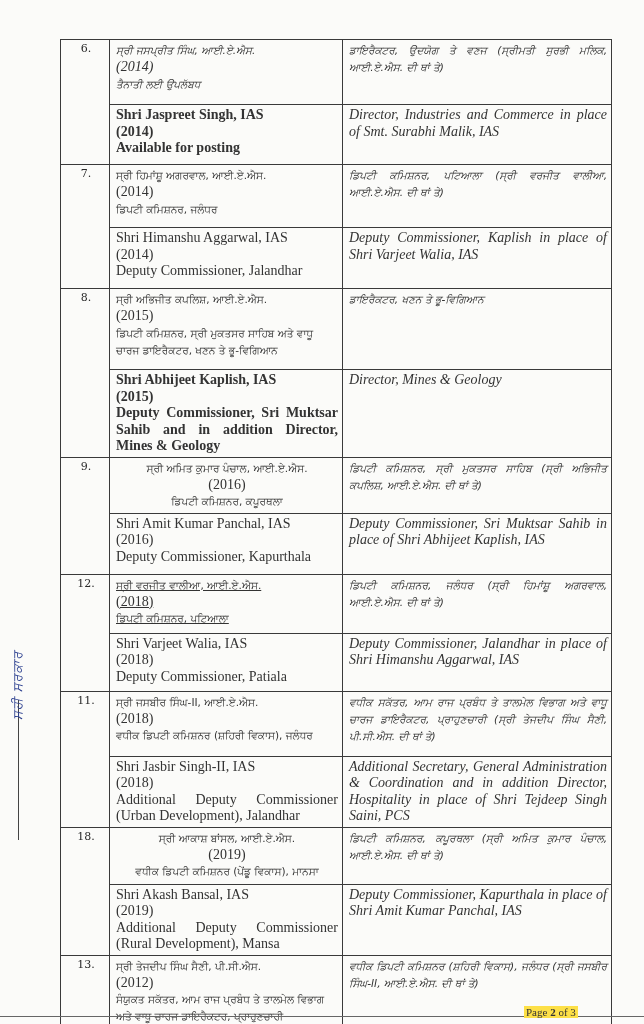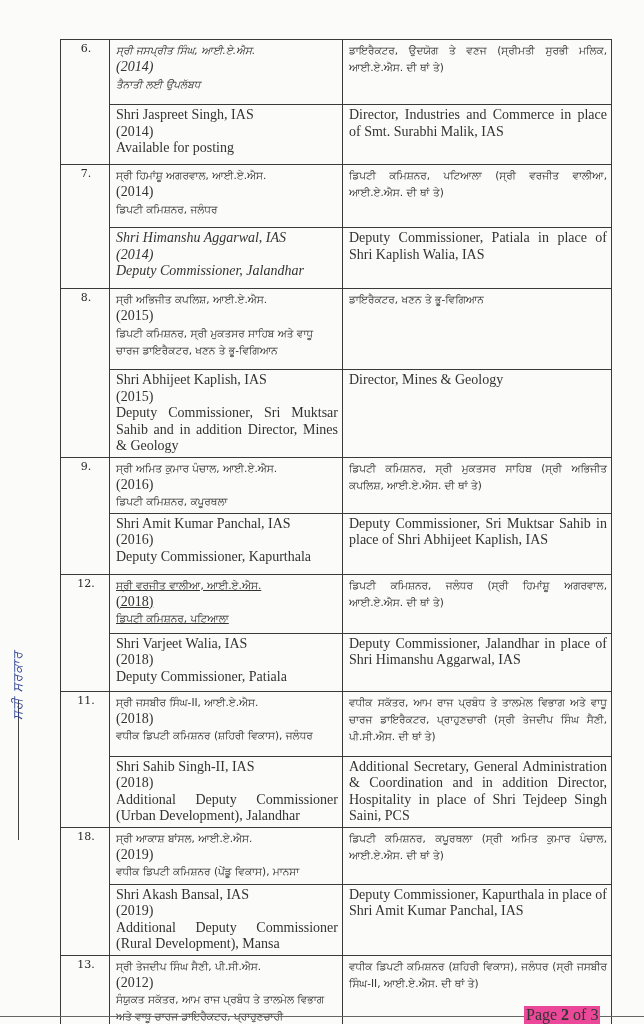--- a/index.html
+++ b/index.html
@@ -3,29 +3,29 @@
 <meta charset="utf-8">
 <style>
   html, body { margin:0; padding:0; }
   body { width:644px; height:1024px; background:#fbfbf9; position:relative; overflow:hidden;
          font-family:"DejaVu Serif","Liberation Serif",serif; color:#2a2a2a; }
   .page { position:absolute; left:0; top:0; width:644px; height:1024px; }
   table.orders { position:absolute; left:60px; top:39px; width:546px; border-collapse:collapse; table-layout:fixed; }
   table.orders td { border:1.3px solid #3a3a3a; vertical-align:top; padding:2px 4px 2px 6px; }
   td.sn { width:38px; font-size:11px; text-align:center; padding-top:4px; }
   td.off { width:222px; }
-  td.post { width:258px; }
+  td.post { width:258px;font-style:italic; }
   .pa { font-family:"DejaVu Sans","Liberation Sans",sans-serif; font-size:10.5px; line-height:17px; color:#333; }
   .en { font-family:"Liberation Serif","DejaVu Serif",serif; font-size:14px; line-height:16.5px; color:#333; }
   .en.just, .pa.just { text-align:justify; }
   .cell-inner { min-height:52px; }
   .sig { position:absolute; left:10px; top:720px; transform:rotate(-90deg); transform-origin:left top;
          font-family:"DejaVu Sans",sans-serif; font-size:13px; color:#2b3f8f; font-style:italic; letter-spacing:1px; }
   .footer-line { position:absolute; left:0; top:1016px; width:644px; border-top:1px solid #666; }
-  .footer { position:absolute; left:524px; top:1006px; font-family:"Liberation Serif",serif; font-size:16px; color:#333; background:#ec4899; padding:0 2px; }
+  .footer { position:absolute; left:524px; top:1006px; font-family:"Liberation Serif",serif; font-size:11px; color:#333; background:#fde047; padding:0 2px; }
   .footer b { font-weight:bold; }
   .vline { position:absolute; left:18px; top:700px; height:140px; border-left:1px solid #444; }
 </style>
 </head>
 <body>
 
 <div class="page">
 
   <div class="vline"></div>
   <div class="sig">ਸਹੀ ਸਰਕਾਰ</div>
@@ -40,21 +40,21 @@
               <div class="en">(2014)</div>
               <div>ਤੈਨਾਤੀ ਲਈ ਉਪਲੱਬਧ</div>
             </div>
           </td>
           <td class="post">
             <div class="pa just">ਡਾਇਰੈਕਟਰ, ਉਦਯੋਗ ਤੇ ਵਣਜ (ਸ੍ਰੀਮਤੀ ਸੁਰਭੀ ਮਲਿਕ, ਆਈ.ਏ.ਐਸ. ਦੀ ਥਾਂ ਤੇ)</div>
           </td>
         </tr>
         <tr>
           <td class="off">
-            <div class="cell-inner en just" style="min-height: 55px;">
+            <div class="cell-inner en just" style="min-height: 55px; font-weight: bold;">
               <div>Shri Jaspreet Singh, IAS</div>
               <div>(2014)</div>
               <div>Available for posting</div>
             </div>
           </td>
           <td class="post">
             <div class="en just">Director, Industries and Commerce in place of Smt. Surabhi Malik, IAS</div>
           </td>
         </tr>
         <tr>
@@ -65,59 +65,59 @@
               <div class="en">(2014)</div>
               <div>ਡਿਪਟੀ ਕਮਿਸ਼ਨਰ, ਜਲੰਧਰ</div>
             </div>
           </td>
           <td class="post">
             <div class="pa just">ਡਿਪਟੀ ਕਮਿਸ਼ਨਰ, ਪਟਿਆਲਾ (ਸ੍ਰੀ ਵਰਜੀਤ ਵਾਲੀਆ, ਆਈ.ਏ.ਐਸ. ਦੀ ਥਾਂ ਤੇ)</div>
           </td>
         </tr>
         <tr>
           <td class="off">
-            <div class="cell-inner en just" style="min-height: 56px; font-style: italic;">
+            <div class="cell-inner en just" style="min-height: 56px;">
               <div>Shri Himanshu Aggarwal, IAS</div>
               <div>(2014)</div>
               <div>Deputy Commissioner, Jalandhar</div>
             </div>
           </td>
           <td class="post">
-            <div class="en just">Deputy Commissioner, Patiala in place of Shri Kaplish Walia, IAS</div>
+            <div class="en just">Deputy Commissioner, Kaplish in place of Shri Varjeet Walia, IAS</div>
           </td>
         </tr>
         <tr>
           <td class="sn" rowspan="2">8.</td>
           <td class="off">
             <div class="cell-inner pa" style="min-height: 76px;">
               <div>ਸ੍ਰੀ ਅਭਿਜੀਤ ਕਪਲਿਸ਼, ਆਈ.ਏ.ਐਸ.</div>
               <div class="en">(2015)</div>
               <div>ਡਿਪਟੀ ਕਮਿਸ਼ਨਰ, ਸ੍ਰੀ ਮੁਕਤਸਰ ਸਾਹਿਬ ਅਤੇ ਵਾਧੂ ਚਾਰਜ ਡਾਇਰੈਕਟਰ, ਖਣਨ ਤੇ ਭੂ-ਵਿਗਿਆਨ</div>
             </div>
           </td>
           <td class="post">
             <div class="pa just">ਡਾਇਰੈਕਟਰ, ਖਣਨ ਤੇ ਭੂ-ਵਿਗਿਆਨ</div>
           </td>
         </tr>
         <tr>
           <td class="off">
-            <div class="cell-inner en just" style="min-height: 56px;">
+            <div class="cell-inner en just" style="min-height: 56px; font-weight: bold;">
               <div>Shri Abhijeet Kaplish, IAS</div>
               <div>(2015)</div>
               <div>Deputy Commissioner, Sri Muktsar Sahib and in addition Director, Mines &amp; Geology</div>
             </div>
           </td>
           <td class="post">
             <div class="en just">Director, Mines &amp; Geology</div>
           </td>
         </tr>
         <tr>
           <td class="sn" rowspan="2">9.</td>
           <td class="off">
-            <div class="cell-inner pa" style="min-height: 51px;">
+            <div class="cell-inner pa" style="min-height: 51px; text-align: center;">
               <div>ਸ੍ਰੀ ਅਮਿਤ ਕੁਮਾਰ ਪੰਚਾਲ, ਆਈ.ਏ.ਐਸ.</div>
               <div class="en">(2016)</div>
               <div>ਡਿਪਟੀ ਕਮਿਸ਼ਨਰ, ਕਪੂਰਥਲਾ</div>
             </div>
           </td>
           <td class="post">
             <div class="pa just">ਡਿਪਟੀ ਕਮਿਸ਼ਨਰ, ਸ੍ਰੀ ਮੁਕਤਸਰ ਸਾਹਿਬ (ਸ੍ਰੀ ਅਭਿਜੀਤ ਕਪਲਿਸ਼, ਆਈ.ਏ.ਐਸ. ਦੀ ਥਾਂ ਤੇ)</div>
           </td>
         </tr>
         <tr>
@@ -166,33 +166,33 @@
               <div>ਵਧੀਕ ਡਿਪਟੀ ਕਮਿਸ਼ਨਰ (ਸ਼ਹਿਰੀ ਵਿਕਾਸ), ਜਲੰਧਰ</div>
             </div>
           </td>
           <td class="post">
             <div class="pa just">ਵਧੀਕ ਸਕੱਤਰ, ਆਮ ਰਾਜ ਪ੍ਰਬੰਧ ਤੇ ਤਾਲਮੇਲ ਵਿਭਾਗ ਅਤੇ ਵਾਧੂ ਚਾਰਜ ਡਾਇਰੈਕਟਰ, ਪ੍ਰਾਹੁਣਚਾਰੀ (ਸ੍ਰੀ ਤੇਜਦੀਪ ਸਿੰਘ ਸੈਣੀ, ਪੀ.ਸੀ.ਐਸ. ਦੀ ਥਾਂ ਤੇ)</div>
           </td>
         </tr>
         <tr>
           <td class="off">
             <div class="cell-inner en just" style="min-height: 66px;">
-              <div>Shri Sahib Singh-II, IAS</div>
+              <div>Shri Jasbir Singh-II, IAS</div>
               <div>(2018)</div>
               <div>Additional Deputy Commissioner (Urban Development), Jalandhar</div>
             </div>
           </td>
           <td class="post">
             <div class="en just">Additional Secretary, General Administration &amp; Coordination and in addition Director, Hospitality in place of Shri Tejdeep Singh Saini, PCS</div>
           </td>
         </tr>
         <tr>
           <td class="sn" rowspan="2">18.</td>
           <td class="off">
-            <div class="cell-inner pa" style="min-height: 52px;">
+            <div class="cell-inner pa" style="min-height: 52px; text-align: center;">
               <div>ਸ੍ਰੀ ਆਕਾਸ਼ ਬਾਂਸਲ, ਆਈ.ਏ.ਐਸ.</div>
               <div class="en">(2019)</div>
               <div>ਵਧੀਕ ਡਿਪਟੀ ਕਮਿਸ਼ਨਰ (ਪੇਂਡੂ ਵਿਕਾਸ), ਮਾਨਸਾ</div>
             </div>
           </td>
           <td class="post">
             <div class="pa just">ਡਿਪਟੀ ਕਮਿਸ਼ਨਰ, ਕਪੂਰਥਲਾ (ਸ੍ਰੀ ਅਮਿਤ ਕੁਮਾਰ ਪੰਚਾਲ, ਆਈ.ਏ.ਐਸ. ਦੀ ਥਾਂ ਤੇ)</div>
           </td>
         </tr>
         <tr>

